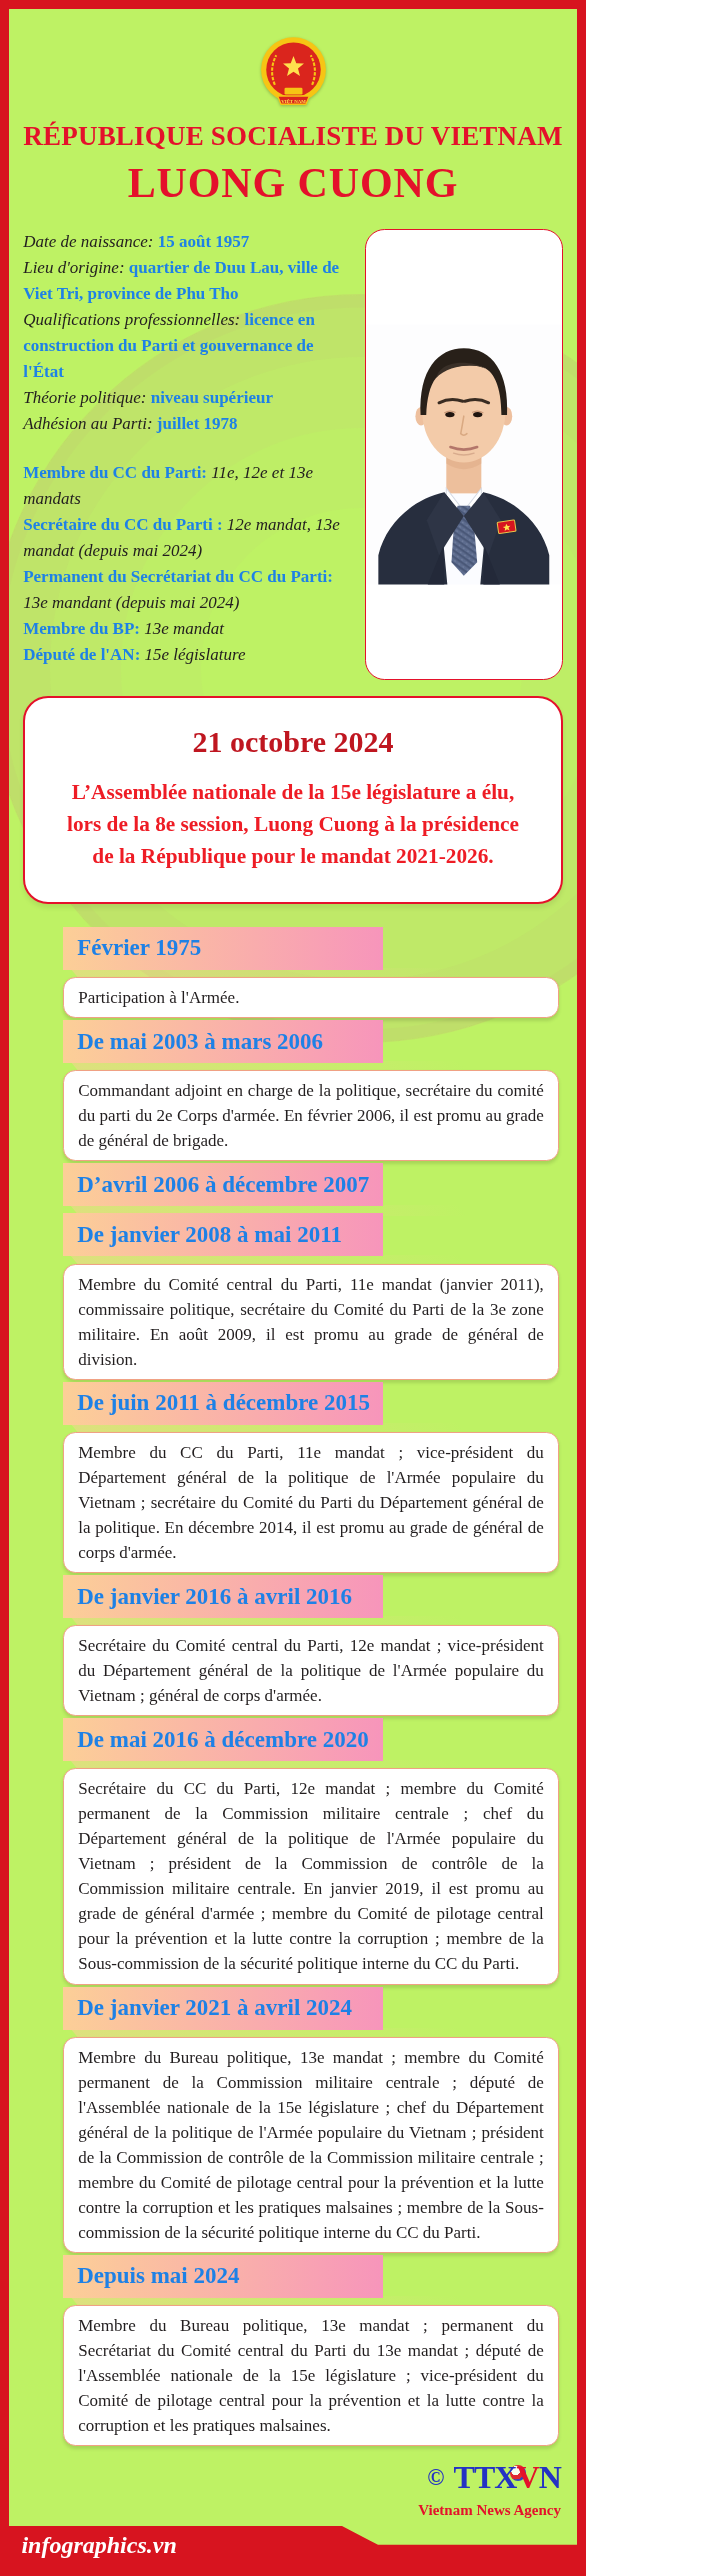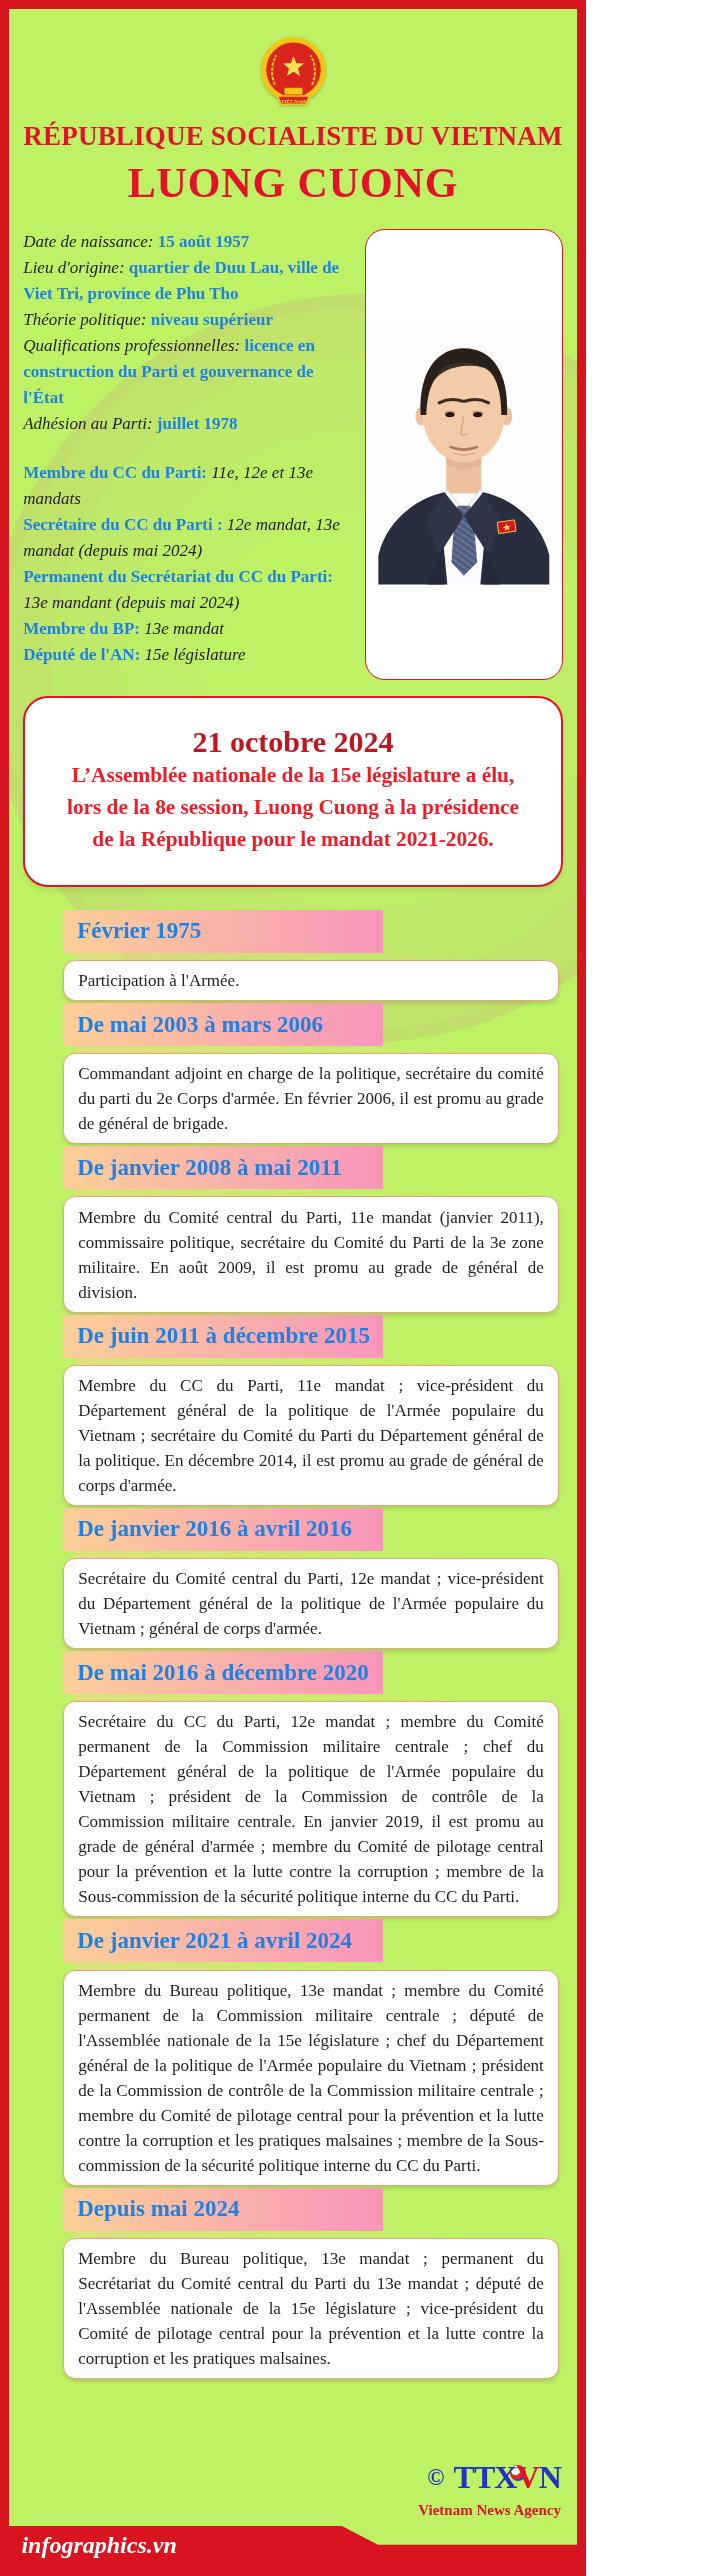--- a/index.html
+++ b/index.html
@@ -37,21 +37,21 @@
     overflow:hidden;position:relative;
   }
   .photo-card svg{display:block;width:100%;height:100%;}
   
   .announce-card{
     position:relative;z-index:1;margin:16px 14.2px 0;background:#fff;
     border:2.7px solid #e4112b;border-radius:25px;text-align:center;
     padding:27px 30px 30px;box-shadow:0 3.6px 5.3px rgba(0,0,0,.08);
   }
   .announce-date{color:#bf1620;font-size:30px;font-weight:bold;}
-  .announce-text{margin:0 0 0;color:#ee1c25;font-size:21.3px;line-height:32px;font-weight:bold;}
+  .announce-text{margin:17px 0 0;color:#ee1c25;font-size:21.3px;line-height:32px;font-weight:bold;}
   
   .timeline{position:relative;z-index:1;margin:23px 18px 0;padding-left:36px;}
   .tl-section{margin-top:2px;}
   .timeline .tl-section:first-child{margin-top:0;}
   .tl-header{
     position:relative;width:320px;height:43px;box-sizing:border-box;
     background:linear-gradient(90deg,#fccf97,#f795bb);
     display:flex;align-items:center;padding-left:14.2px;margin-bottom:7.1px;
   }
   .tl-header::after{
@@ -110,23 +110,23 @@
   </div>
 
   <div class="bio-row">
     <div class="bio-col">
       <div>
 
           <p><span class="lbl-i">Date de naissance:</span> <span class="val-b">15 août 1957</span></p>
 
           <p><span class="lbl-i">Lieu d'origine:</span> <span class="val-b">quartier de Duu Lau, ville de Viet Tri, province de Phu Tho</span></p>
 
+          <p><span class="lbl-i">Qualifications professionnelles:</span> <span class="val-b">licence en construction du Parti et gouvernance de l'État</span></p>
+
           <p><span class="lbl-i">Théorie politique:</span> <span class="val-b">niveau supérieur</span></p>
-
-          <p><span class="lbl-i">Qualifications professionnelles:</span> <span class="val-b">licence en construction du Parti et gouvernance de l'État</span></p>
 
           <p><span class="lbl-i">Adhésion au Parti:</span> <span class="val-b">juillet 1978</span></p>
 
       </div>
       <div class="positions">
 
           <p><span class="lbl-b">Membre du CC du Parti:</span> <span class="val-i">11e, 12e et 13e mandats</span></p>
 
           <p><span class="lbl-b">Secrétaire du CC du Parti :</span> <span class="val-i">12e mandat, 13e mandat (depuis mai 2024)</span></p>
 
@@ -216,20 +216,23 @@
       <section class="tl-section">
         <div class="tl-header">
           <span class="tl-period">De mai 2003 à mars 2006</span>
         </div>
         <div class="tl-box">
           <p>Commandant adjoint en charge de la politique, secrétaire du comité du parti du 2e Corps d'armée. En février 2006, il est promu au grade de général de brigade.</p>
         </div>
       </section>
 
       <section class="tl-section">
+        <div class="tl-header">
+          <span class="tl-period">D’avril 2006 à décembre 2007</span>
+        </div>
       </section>
 
       <section class="tl-section">
         <div class="tl-header">
           <span class="tl-period">De janvier 2008 à mai 2011</span>
         </div>
         <div class="tl-box">
           <p>Membre du Comité central du Parti, 11e mandat (janvier 2011), commissaire politique, secrétaire du Comité du Parti de la 3e zone militaire. En août 2009, il est promu au grade de général de division.</p>
         </div>
       </section>

